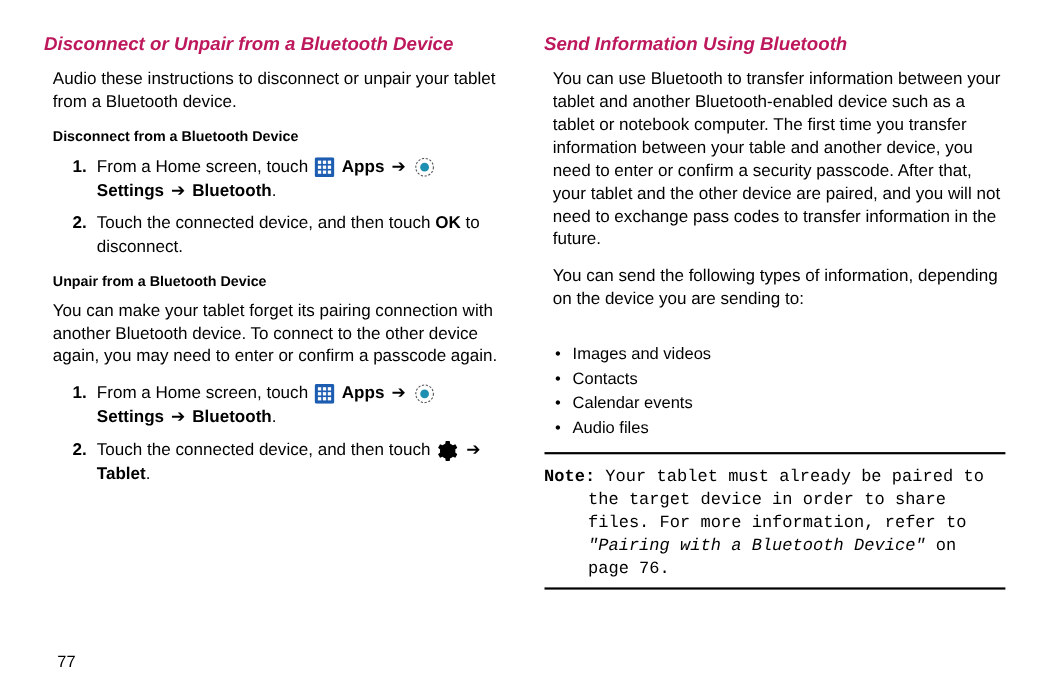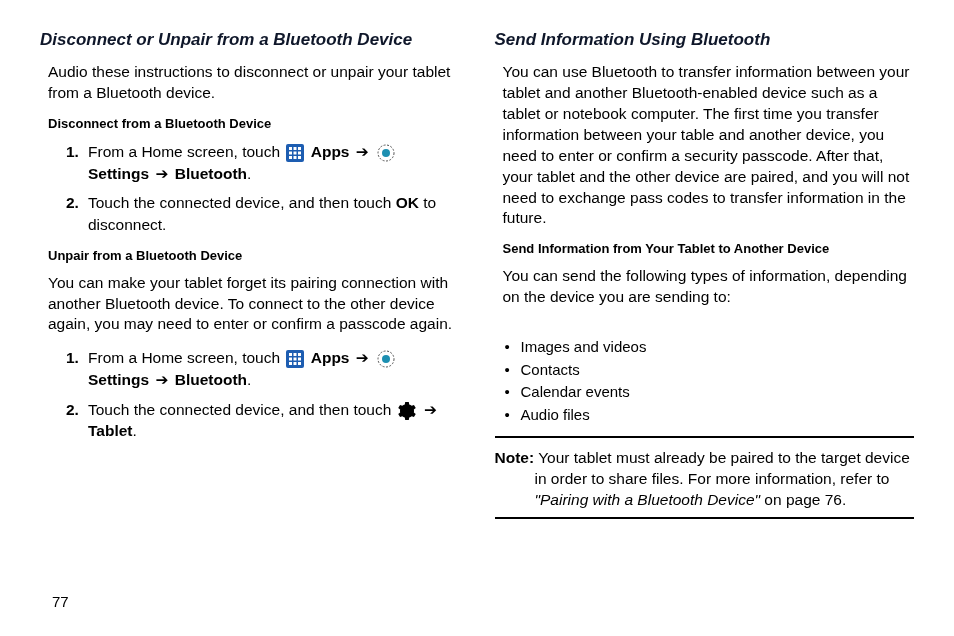--- a/index.html
+++ b/index.html
@@ -13,21 +13,21 @@
     }
     .columns {
       display: flex;
       gap: 35px;
     }
     .column {
       flex: 1;
       min-width: 0;
     }
     .section-heading {
-      color: #0f172a;
+      color: #be185d;
       font-weight: bold;
       font-style: italic;
       font-size: 17px;
       margin-bottom: 12px;
       font-family: Arial, sans-serif;
     }
     .body-text {
       font-size: 15.5px;
       line-height: 1.35;
       margin-bottom: 12px;
@@ -96,21 +96,21 @@
     hr.thick {
       border: none;
       border-top: 2px solid #000;
       margin: 6px 0 10px 0;
     }
     .note {
       font-size: 15.5px;
       line-height: 1.35;
       padding-left: 40px;
       text-indent: -40px;
-      font-family: Liberation Sans, sans-serif;
+      font-family: Liberation Mono, monospace;
       font-stretch: condensed;
     }
     .italic { font-style: italic; }
     .page-num {
       position: absolute;
       bottom: 26px;
       left: 52px;
       font-size: 15px;
       font-family: "Arial Narrow", Arial, sans-serif;
       font-stretch: condensed;
@@ -199,21 +199,20 @@
             </svg></span>
         <span class="arrow">➔</span>
         <span class="bold">Tablet</span><span>.</span>
       </li>
     </ol>
   </div>
 
   <div class="column">
     <h3 class="section-heading">Send Information Using Bluetooth</h3>
     <p class="body-text">You can use Bluetooth to transfer information between your tablet and another Bluetooth-enabled device such as a tablet or notebook computer. The first time you transfer information between your table and another device, you need to enter or confirm a security passcode. After that, your tablet and the other device are paired, and you will not need to exchange pass codes to transfer information in the future.</p>
-    <p class="sub-heading">Send Information from Your Tablet to Another Device</p>
     <p class="body-text">You can send the following types of information, depending on the device you are sending to:</p>
     <ul class="ul">
       <li class="ul-item">Images and videos</li>
       <li class="ul-item">Contacts</li>
       <li class="ul-item">Calendar events</li>
       <li class="ul-item">Audio files</li>
     </ul>
     <hr class="thick">
     <p class="note">
       <span class="bold">Note:</span><span> Your tablet must already be paired to the target device in order to share files. For more information, refer to </span><span class="italic">"Pairing with a Bluetooth Device"</span><span> on page 76.</span>

